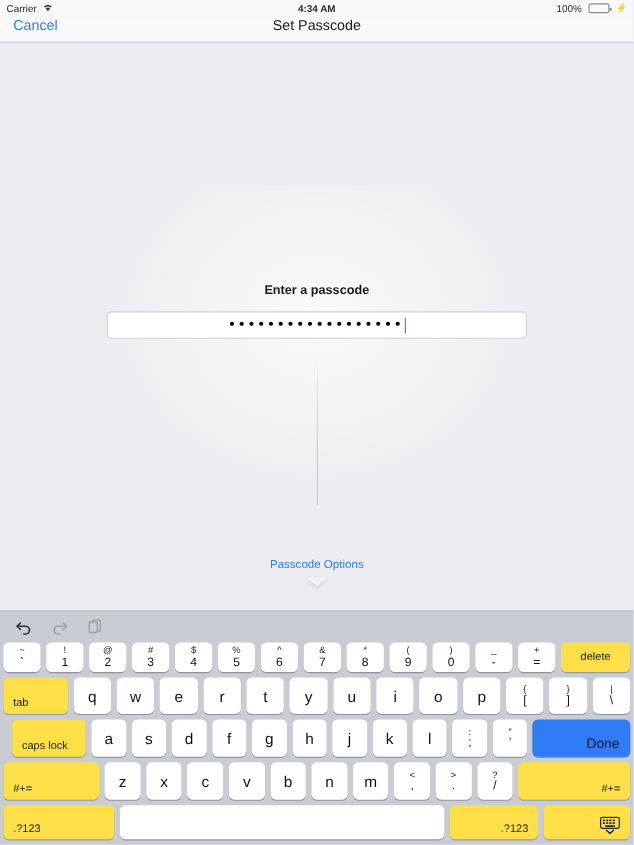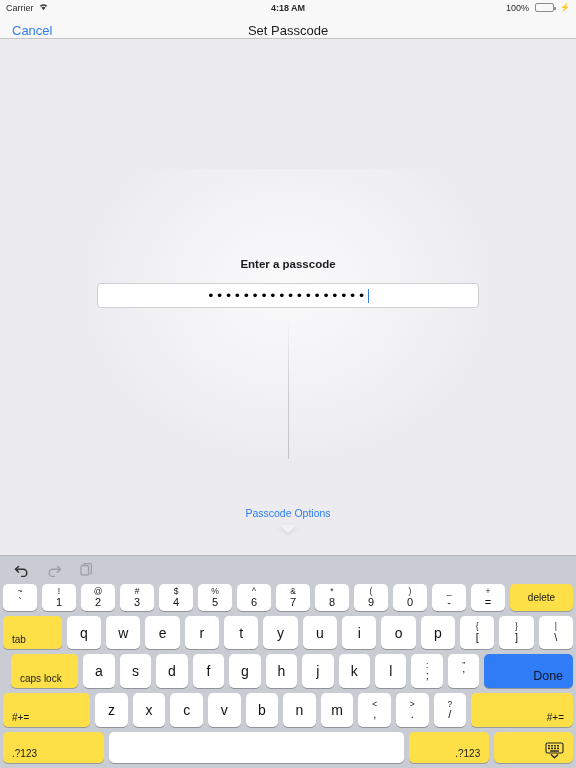--- a/index.html
+++ b/index.html
@@ -38,21 +38,21 @@
     position: absolute; right: -3px; top: 3px; width: 2px; height: 3px;
     background: #8b8b8b; border-radius: 0 1px 1px 0;
   }
   .bolt { font-size: 8px; color: #4a4a4a; }
 
   
   .navbar {
     position: absolute; top: 15px; left: 0; width: 576px; height: 24px;
     background: #f8f8f8;
     border-bottom: 0.5px solid #c4c4c6;
-    display: flex; align-items: flex-end; padding: 0 12px;
+    display: flex; align-items: flex-start; padding: 0 12px;
   }
   .nav-cancel { font-size: 13px; color: #2f7cf6; cursor: pointer; }
   .nav-title {
     position: absolute; left: 0; width: 576px; text-align: center;
     font-size: 13px; font-weight: normal; color: #1c1c1e;
   }
 
   
   .content {
     position: absolute; top: 39px; left: 0; width: 576px; height: 516px;
@@ -179,21 +179,21 @@
   <div class="statusbar">
     <div class="sb-left">
       <span>Carrier</span>
       <span class="wifi">
         <svg width="11" height="9" viewBox="0 0 11 9">
           <path d="M5.5 8.2 L3.4 5.6 Q5.5 4.1 7.6 5.6 Z" fill="#3a3a3a"></path>
           <path d="M1.9 3.8 Q5.5 0.9 9.1 3.8 L8.1 4.9 Q5.5 2.7 2.9 4.9 Z" fill="#3a3a3a"></path>
         </svg>
       </span>
     </div>
-    <div class="sb-center">4:18 AM</div>
+    <div class="sb-center">4:34 AM</div>
     <div class="sb-right">
       <span>100%</span>
       <span class="batt-body">
         <span class="batt-fill"></span>
         <span class="batt-cap"></span>
       </span>
       <span class="bolt">⚡</span>
     </div>
   </div>
 

